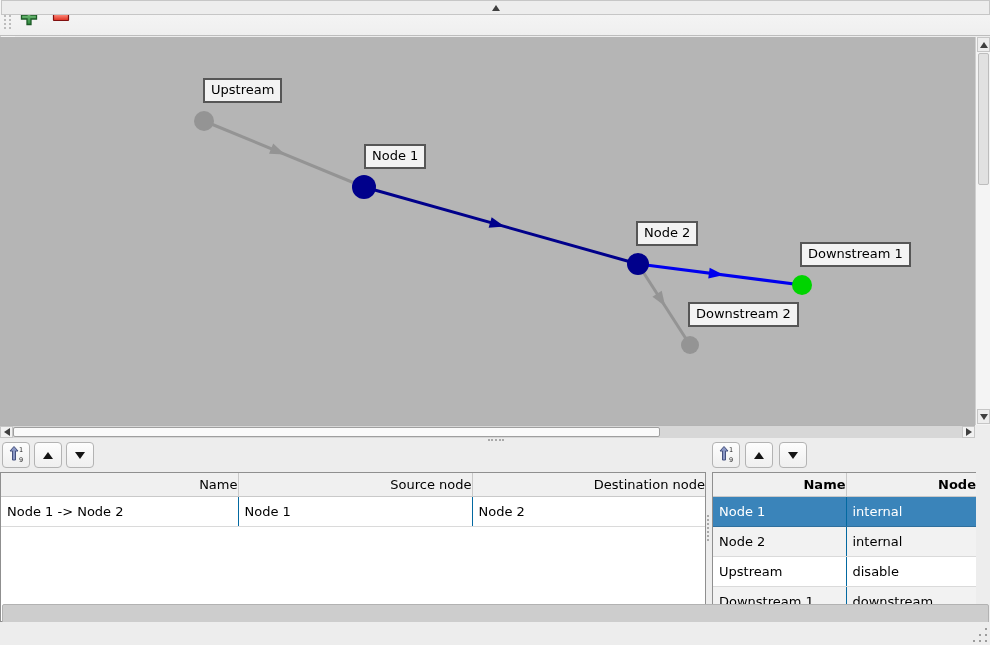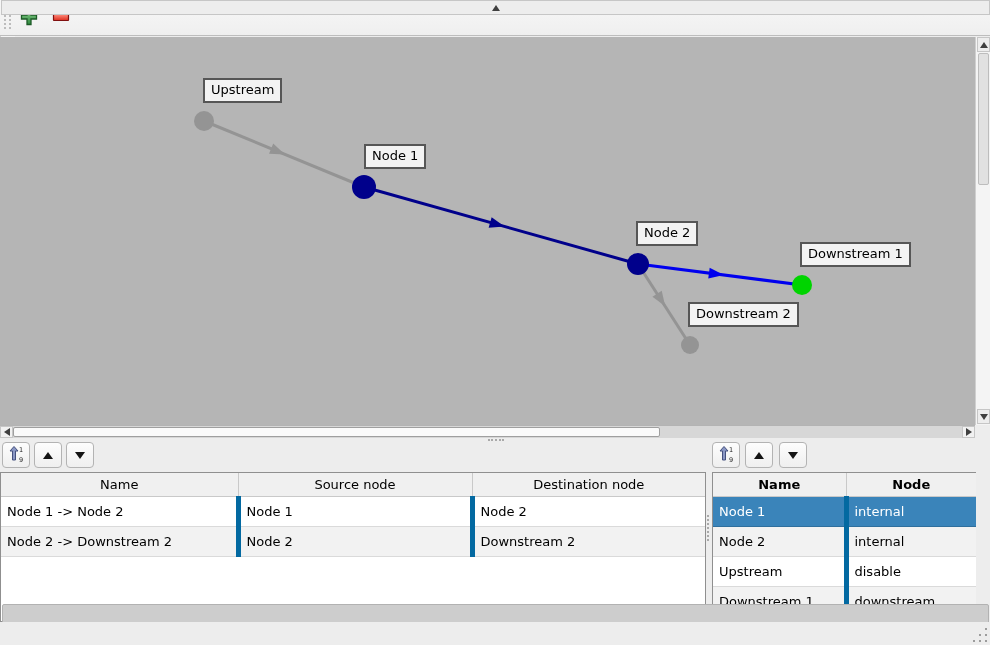--- a/index.html
+++ b/index.html
@@ -49,25 +49,25 @@
   .panel-btn { position:absolute; top:442px; width:28px; height:26px; background:linear-gradient(#fdfdfd,#efefef);
     border:1px solid #b3b3b3; border-radius:4px; display:flex; align-items:center; justify-content:center; cursor:pointer; }
   .pt-tri-up   { border-left:5px solid transparent; border-right:5px solid transparent; border-bottom:7px solid #141414; }
   .pt-tri-down { border-left:5px solid transparent; border-right:5px solid transparent; border-top:7px solid #141414; }
 
   
   .table-wrap { position:absolute; top:472px; background:#fff; border:1px solid #8f8f8f; }
   #edge-table-wrap { left:0; width:706px; height:150px; }
   #node-table-wrap { left:712px; width:264px; height:150px; }
   table.data-table { border-collapse:collapse; table-layout:fixed; width:100%; font-size:13px; }
-  .data-table th { height:23px; font-weight:normal; background:#f0f0f0; text-align:center;
+  .data-table th { height:23px; font-weight:normal; background:#f0f0f0; text-align:right;
     border:1px solid #c9c9c9; border-top:none; overflow:hidden; white-space:nowrap; }
   .data-table th:first-child { border-left:none; } .data-table th:last-child { border-right:none; }
   .data-table td { height:30px; padding:0 4px 0 6px; background:#fff;
-    border-right:5px solid #0369a1; border-bottom:1px solid #dadada; overflow:hidden; white-space:nowrap; }
+    border-right:1px solid #0369a1; border-bottom:1px solid #dadada; overflow:hidden; white-space:nowrap; }
   .data-table td:last-child { border-right:none; }
   .data-table tbody tr:nth-child(even) td { background:#f2f2f2; }
   #node-table th { font-weight:bold; }
   tr.selected td { background:#3a84ba !important; color:#fff; border-bottom-color:#2f6f9d; }
 
   #node-vscroll { left:975px; top:473px; width:15px; height:144px; background:#f4f4f4; border-left:1px solid #cfcfcf; }
   #node-vscroll .up   { left:1px; right:0; top:0; height:15px; }
   #node-vscroll .down { left:1px; right:0; bottom:0; height:15px; }
   #node-vscroll .thumb { position:absolute; left:2px; right:1px; bottom:16px; height:25px;
     background:#cdcdcd; border:1px solid #b2b2b2; border-radius:2px; }
@@ -208,25 +208,20 @@
             <th>Source node</th>
             <th>Destination node</th>
           </tr>
         </thead>
         <tbody>
           <tr>
             <td>Node 1 -&gt; Node 2</td>
             <td>Node 1</td>
             <td>Node 2</td>
           </tr>
-          <tr>
-            <td>Node 2 -&gt; Downstream 2</td>
-            <td>Node 2</td>
-            <td>Downstream 2</td>
-          </tr>
         </tbody>
     </table>
   </div>
 
   <div class="table-wrap" id="node-table-wrap">
     <table class="data-table" id="node-table">
       <colgroup>
           <col style="width:133px">
           <col style="width:130px">
         </colgroup>

